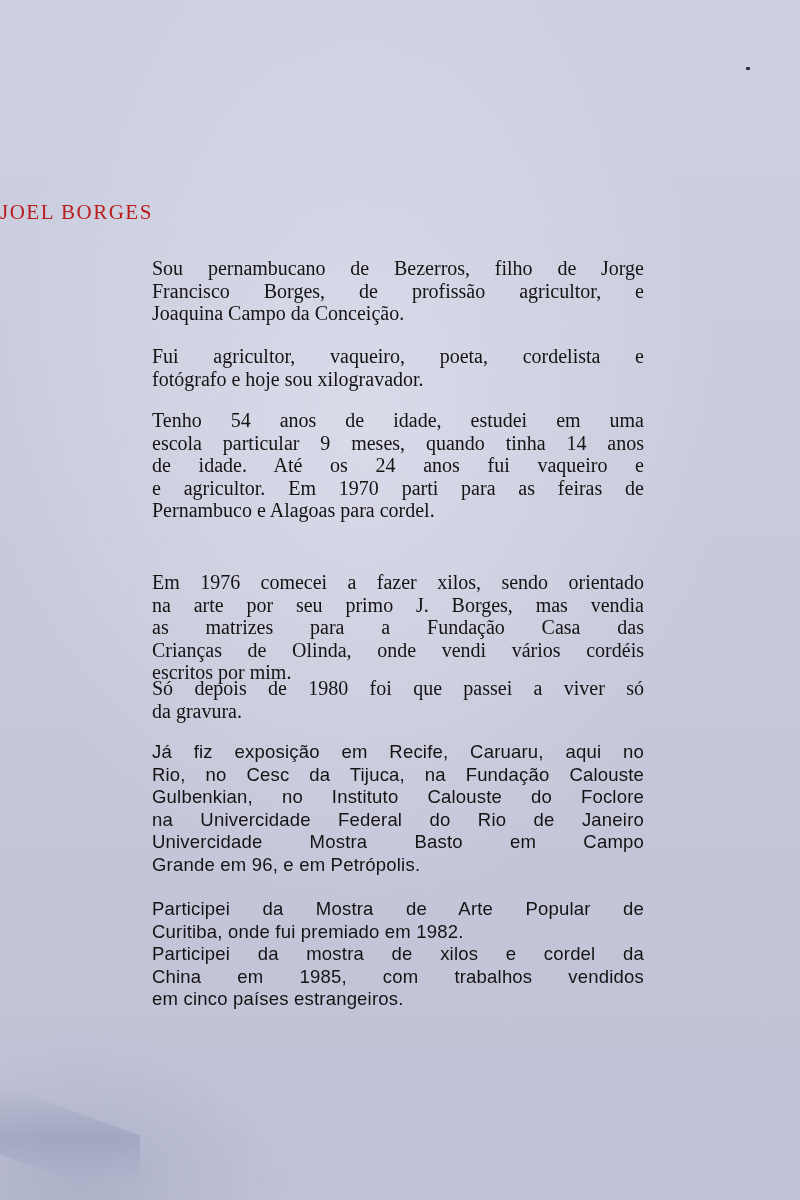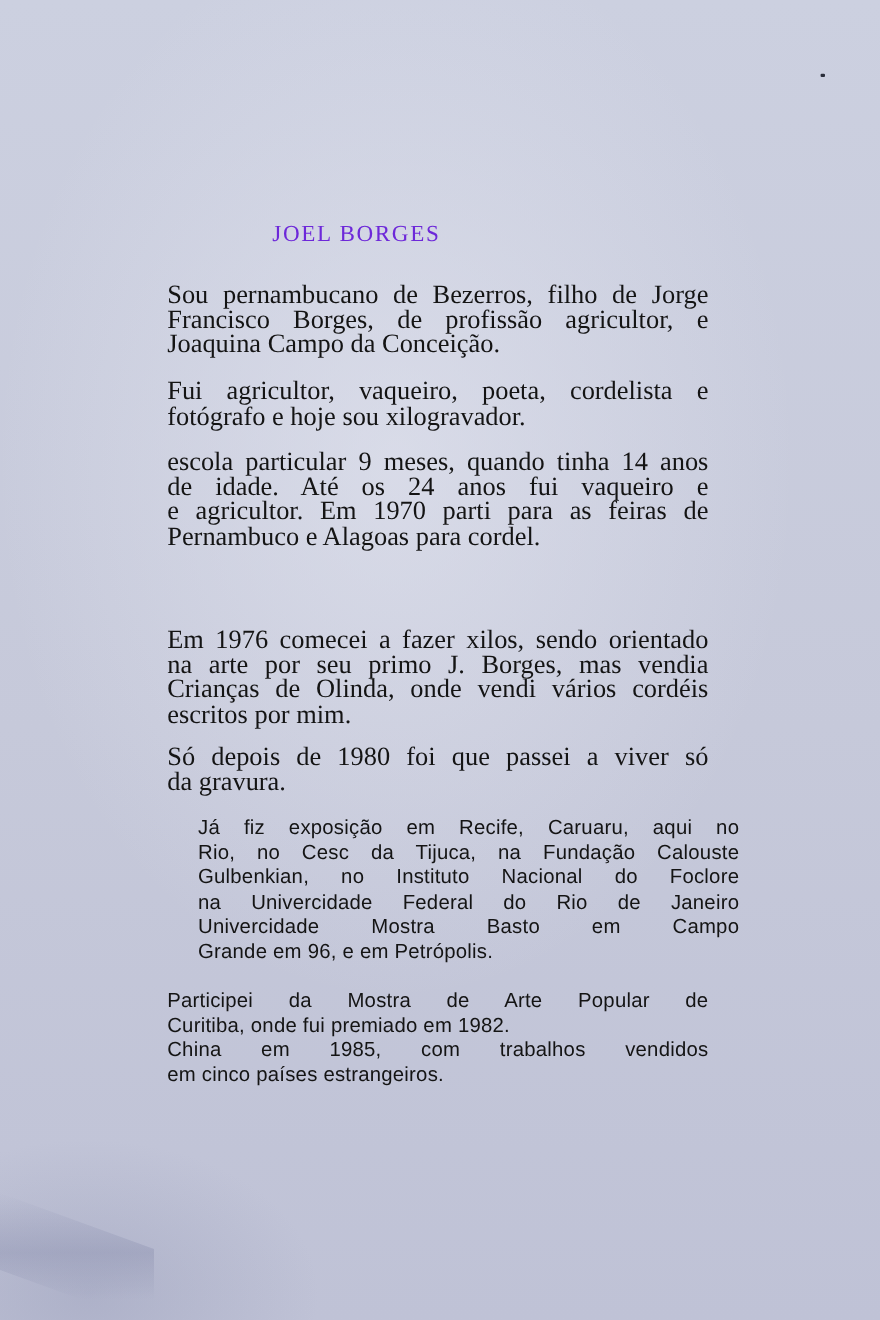--- a/index.html
+++ b/index.html
@@ -31,32 +31,31 @@
       width: 4px;
       height: 3px;
       background: #2a2d3a;
       border-radius: 1px;
     }
     .title {
       position: absolute;
       left: 0;
       width: 648px;
       top: 200px;
-      text-align: center;
       font-family: "Liberation Serif", "DejaVu Serif", serif;
       font-size: 21px;
       letter-spacing: 1.5px;
-      color: #6d28d9;
+      color: #b91c1c;
     }
     .paragraph {
       position: absolute;
       left: 152px;
       width: 492px;
       font-family: "Liberation Serif", "DejaVu Serif", serif;
-      font-size: 24px;
+      font-size: 20px;
       line-height: 22.5px;
       color: #141414;
     }
     .paragraph .line {
       display: block;
       white-space: nowrap;
       text-align: justify;
       text-align-last: justify;
     }
     .paragraph .line.last {
@@ -66,21 +65,21 @@
       font-family: "Liberation Sans", "DejaVu Sans", sans-serif;
       font-size: 18.5px;
       line-height: 22.5px;
       letter-spacing: 0.2px;
     }
     .p1 { top: 257px; }
     .p2 { top: 345px; }
     .p3 { top: 409px; }
     .p4 { top: 571px; }
     .p5 { top: 677px; }
-    .p6 { top: 741px; margin-left: 28px; }
+    .p6 { top: 741px; }
     .p7 { top: 898px; }
     .crease {
       position: absolute;
       left: 0;
       top: 1110px;
       width: 140px;
       height: 70px;
       background: linear-gradient(160deg, rgba(120,125,160,0) 0%, rgba(120,125,160,0.28) 45%, rgba(120,125,160,0) 80%);
       transform: skewY(20deg);
       pointer-events: none;
@@ -100,46 +99,49 @@
     <span class="line">Francisco Borges, de profissão agricultor,  e</span>
     <span class="line last">Joaquina Campo da Conceição.</span>
   </div>
 
   <div class="paragraph p2">
     <span class="line">Fui agricultor, vaqueiro, poeta, cordelista e</span>
     <span class="line last">fotógrafo e hoje sou xilogravador.</span>
   </div>
 
   <div class="paragraph p3">
+    <span class="line">Tenho 54 anos de idade, estudei em uma</span>
     <span class="line">escola particular 9 meses, quando tinha 14 anos</span>
     <span class="line">de idade.  Até os 24 anos fui vaqueiro  e</span>
     <span class="line">e agricultor.  Em 1970 parti para as feiras de</span>
     <span class="line last">Pernambuco e Alagoas para cordel.</span>
   </div>
 
   <div class="paragraph p4">
     <span class="line">Em 1976 comecei a fazer xilos, sendo orientado</span>
     <span class="line">na arte por seu primo J. Borges,  mas vendia</span>
+    <span class="line">as matrizes para  a Fundação Casa das</span>
     <span class="line">Crianças de Olinda, onde vendi vários cordéis</span>
     <span class="line last">escritos por mim.</span>
   </div>
 
   <div class="paragraph p5">
     <span class="line">Só depois de 1980  foi que passei a viver só</span>
     <span class="line last">da gravura.</span>
   </div>
 
   <div class="paragraph sans p6">
     <span class="line">Já fiz exposição em Recife, Caruaru, aqui no</span>
     <span class="line">Rio, no Cesc da Tijuca, na Fundação Calouste</span>
-    <span class="line">Gulbenkian, no Instituto Nacional do Foclore</span>
+    <span class="line">Gulbenkian, no Instituto Calouste do Foclore</span>
     <span class="line">na Univercidade Federal do Rio de Janeiro</span>
     <span class="line">Univercidade Mostra Basto em Campo</span>
     <span class="line last">Grande em 96,   e   em Petrópolis.</span>
   </div>
 
   <div class="paragraph sans p7">
     <span class="line">Participei da Mostra de Arte Popular de</span>
     <span class="line last">Curitiba, onde fui premiado em 1982.</span>
+    <span class="line">Participei da mostra de xilos e cordel da</span>
     <span class="line">China em 1985, com trabalhos vendidos</span>
     <span class="line last">em cinco países estrangeiros.</span>
   </div>
 </div>
 
 </body></html>

